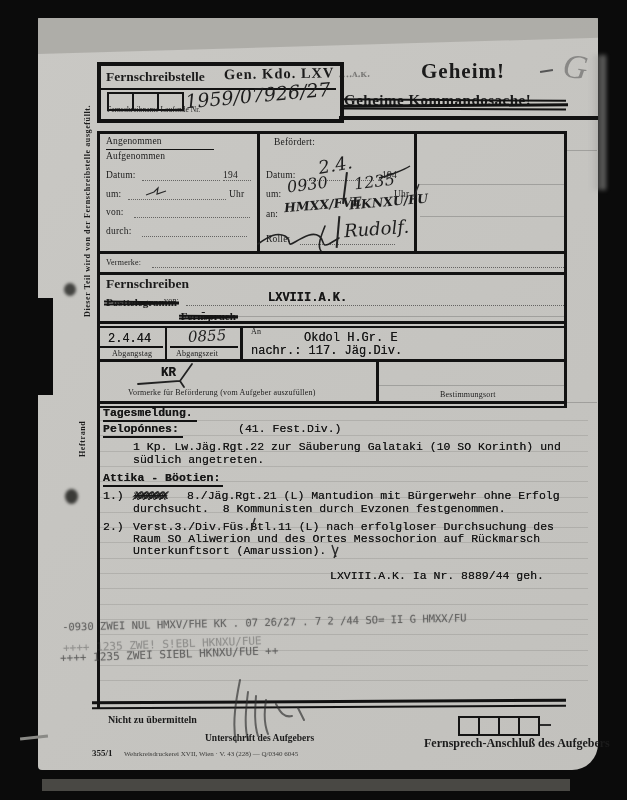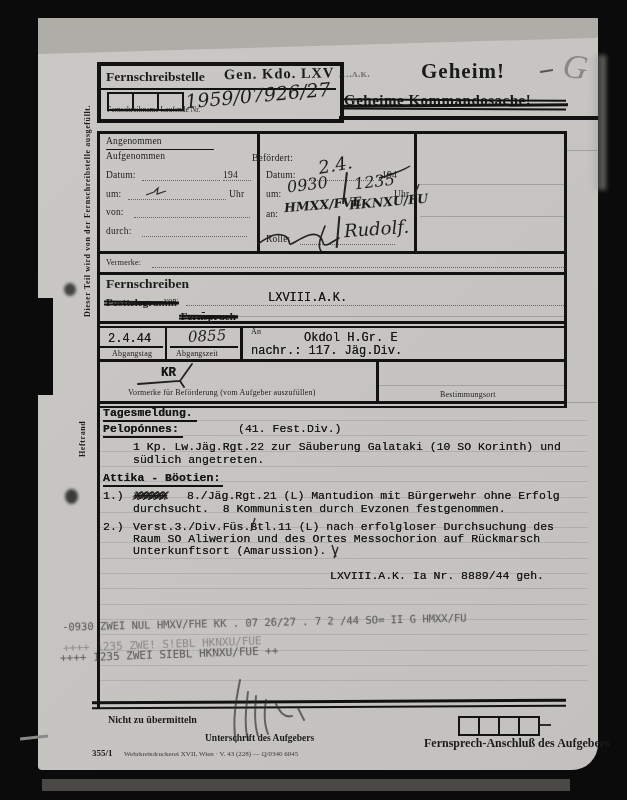--- a/index.html
+++ b/index.html
@@ -100,21 +100,21 @@
   <div class="abs lbl" style="left:229px;top:189px;">Uhr</div>
   <svg class="abs" style="left:144px;top:185px;" width="24" height="14">
       <path d="M2 10 L10 7 L14 3 L13 9 L22 6" stroke="#2a2a2a" stroke-width="1.2" fill="none"></path>
     </svg>
   <div class="abs lbl" style="left:106px;top:207px;">von:</div>
   <div class="dotln" style="left:134px;top:217px;width:116px;"></div>
   <div class="abs lbl" style="left:106px;top:226px;">durch:</div>
   <div class="dotln" style="left:142px;top:236px;width:105px;"></div>
 
   
-  <div class="abs lbl" style="left:252px;top:137px;margin-top:16px;">Befördert:</div>
+  <div class="abs lbl" style="left:274px;top:137px;">Befördert:</div>
   <div class="abs lbl" style="left:266px;top:170px;">Datum:</div>
   <div class="dotln" style="left:304px;top:180px;width:70px;"></div>
   <div class="abs hw" style="left:318px;top:154px;font-size:18px;transform:rotate(-10deg);">2.4.</div>
   <div class="abs lbl" style="left:382px;top:170px;">194</div>
   <svg class="abs" style="left:378px;top:164px;" width="34" height="16">
       <path d="M1 14 C10 12 26 6 32 2" stroke="#222" stroke-width="1.4" fill="none"></path>
     </svg>
   <div class="abs lbl" style="left:266px;top:189px;">um:</div>
   <div class="abs hw" style="left:287px;top:175px;font-size:16px;transform:rotate(-7deg);">0930</div>
   <div class="abs" style="left:344px;top:172px;width:2px;height:32px;background:#222;transform:rotate(7deg);"></div>
@@ -136,21 +136,21 @@
 
   
   <div class="ln" style="left:97px;top:251px;width:470px;height:3px;"></div>
   <div class="abs lbl-sm" style="left:106px;top:258px;">Vermerke:</div>
   <div class="dotln" style="left:152px;top:267px;width:412px;"></div>
   <div class="ln" style="left:97px;top:272px;width:470px;height:3px;"></div>
   <div class="abs serif" style="left:106px;top:276px;font-size:13.5px;font-weight:bold;">Fernschreiben</div>
   <div class="abs serif struck" style="left:106px;top:292px;font-size:11px;font-weight:bold;">Posttelegramm</div>
   <div class="abs lbl-sm" style="left:164px;top:296px;">von:</div>
   <div class="dotln" style="left:186px;top:305px;width:378px;"></div>
-  <div class="abs mono" style="left:268px;top:291px;font-size:12px;font-weight:normal;">LXVIII.A.K.</div>
+  <div class="abs mono" style="left:268px;top:291px;font-size:12px;font-weight:bold;">LXVIII.A.K.</div>
   <div class="abs serif struck" style="left:106px;top:306px;font-size:11px;font-weight:bold;">Fernspruch</div>
   <div class="abs mono" style="left:200px;top:306px;font-size:11px;">-</div>
   <div class="faintln" style="left:210px;top:316px;width:354px;"></div>
   <div class="ln" style="left:97px;top:321px;width:470px;height:3px;"></div>
   <div class="ln" style="left:97px;top:326px;width:470px;height:2px;"></div>
 
   
   <div class="ln" style="left:165px;top:328px;width:2px;height:31px;"></div>
   <div class="ln" style="left:240px;top:328px;width:3px;height:31px;"></div>
   <div class="abs mono" style="left:108px;top:332px;font-size:12px;">2.4.44</div>

